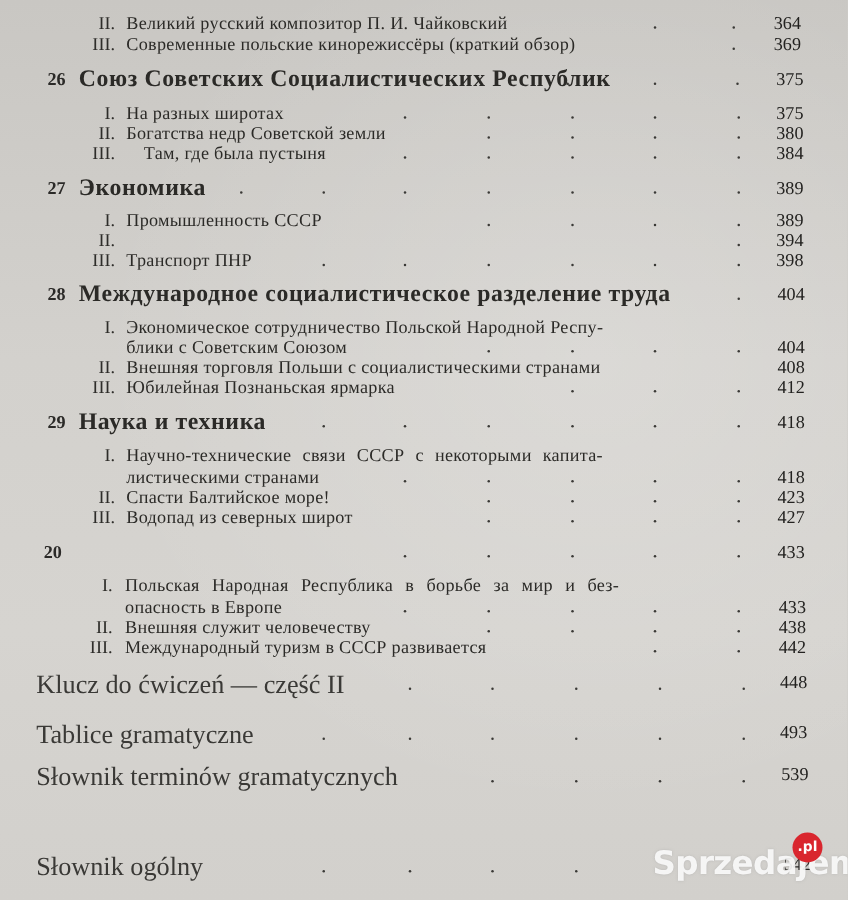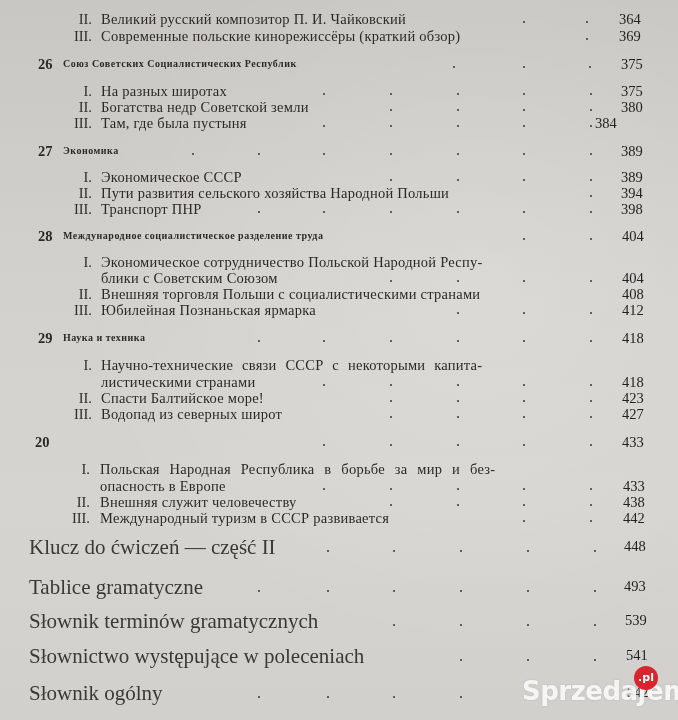--- a/index.html
+++ b/index.html
@@ -20,21 +20,21 @@
     font-family: "Liberation Serif", serif; color: #232220;
   }
   .roman {
     position: absolute; font-size: 14.5px; line-height: 20px; text-align: right;
     width: 40px; font-family: "Liberation Serif", serif; color: #2e2d2a;
   }
   .title {
     position: absolute; font-size: 14.5px; line-height: 20px; white-space: nowrap;
     letter-spacing: 0.25px; font-family: "Liberation Serif", serif; color: #2b2a27;
   }
-  .chapter .title { font-weight: bold; letter-spacing: 0.5px; font-size: 10px; }
+  .chapter .title { font-weight: bold; letter-spacing: 0.5px; font-size: 19px; }
   .chapter .chnum { position: absolute; font-weight: bold; font-size: 14.5px; line-height: 20px; font-family: "Liberation Serif", serif; }
   .dots { position: absolute; top: 0; height: 20px; }
   .dot { position: absolute; top: 12px; width: 2px; height: 2px; background: #3a3936; border-radius: 1px; }
   .big .title { font-size: 21px; line-height: 26px; letter-spacing: 0; color: #3a3936; font-family: "Liberation Serif", serif; }
   .big .num { font-size: 14.5px; }
   .watermark {
     position: absolute; left: 522px; top: 676px;
     font-family: "DejaVu Sans", sans-serif; font-weight: bold; font-size: 26px;
     color: rgba(255,255,255,0.85); letter-spacing: -0.5px;
     text-shadow: 0 0 2px rgba(160,160,160,0.5);
@@ -96,59 +96,58 @@
     <span class="dots">
         <i class="dot" style="left:390px"></i>
         <i class="dot" style="left:457px"></i>
         <i class="dot" style="left:523px"></i>
         <i class="dot" style="left:590px"></i>
       </span>
     <span class="num" style="left:621px">380</span>
   </div>
   <div class="row" style="top:113px">
     <span class="roman" style="left:52px">III.</span>
-    <span class="title" style="left:101px">Там, где была пустыня</span>
-    <span class="dots">
-        <i class="dot" style="left:323px"></i>
-        <i class="dot" style="left:390px"></i>
-        <i class="dot" style="left:457px"></i>
-        <i class="dot" style="left:523px"></i>
-        <i class="dot" style="left:590px"></i>
-      </span>
-    <span class="num" style="left:595px">384</span>
+    <span class="title" style="left:115px">Там, где была пустыня</span>
+    <span class="dots">
+        <i class="dot" style="left:323px"></i>
+        <i class="dot" style="left:390px"></i>
+        <i class="dot" style="left:457px"></i>
+        <i class="dot" style="left:523px"></i>
+        <i class="dot" style="left:590px"></i>
+      </span>
+    <span class="num" style="left:621px">384</span>
   </div>
 
   <div class="row chapter" style="top:141px">
     <span class="chnum" style="left:38px">27</span>
     <span class="title" style="left:63px">Экономика</span>
     <span class="dots">
         <i class="dot" style="left:192px"></i>
         <i class="dot" style="left:258px"></i>
         <i class="dot" style="left:323px"></i>
         <i class="dot" style="left:390px"></i>
         <i class="dot" style="left:457px"></i>
         <i class="dot" style="left:523px"></i>
         <i class="dot" style="left:590px"></i>
       </span>
     <span class="num" style="left:621px">389</span>
   </div>
   <div class="row" style="top:167px">
     <span class="roman" style="left:52px">I.</span>
-    <span class="title" style="left:101px">Экономическое СССР</span>
+    <span class="title" style="left:101px">Промышленность СССР</span>
     <span class="dots">
         <i class="dot" style="left:390px"></i>
         <i class="dot" style="left:457px"></i>
         <i class="dot" style="left:523px"></i>
         <i class="dot" style="left:590px"></i>
       </span>
     <span class="num" style="left:621px">389</span>
   </div>
   <div class="row" style="top:183px">
     <span class="roman" style="left:52px">II.</span>
-    <span class="title" style="left:101px">Пути развития сельского хозяйства Народной Польши</span>
     <span class="dots">
         <i class="dot" style="left:590px"></i>
       </span>
     <span class="num" style="left:621px">394</span>
   </div>
   <div class="row" style="top:199px">
     <span class="roman" style="left:52px">III.</span>
     <span class="title" style="left:101px">Транспорт ПНР</span>
     <span class="dots">
         <i class="dot" style="left:258px"></i>
@@ -324,29 +323,20 @@
   <div class="row big" style="top:608px;height:26px">
     <span class="title" style="left:29px">Słownik terminów gramatycznych</span>
     <span class="dots">
         <i class="dot" style="left:393px;top:16px"></i>
         <i class="dot" style="left:460px;top:16px"></i>
         <i class="dot" style="left:527px;top:16px"></i>
         <i class="dot" style="left:594px;top:16px"></i>
       </span>
     <span class="num" style="left:625px;top:2px">539</span>
   </div>
-  <div class="row big" style="top:643px;height:26px">
-    <span class="title" style="left:29px">Słownictwo występujące w poleceniach</span>
-    <span class="dots">
-        <i class="dot" style="left:460px;top:16px"></i>
-        <i class="dot" style="left:527px;top:16px"></i>
-        <i class="dot" style="left:594px;top:16px"></i>
-      </span>
-    <span class="num" style="left:626px;top:2px">541</span>
-  </div>
   <div class="row big" style="top:680px;height:26px">
     <span class="title" style="left:29px">Słownik ogólny</span>
     <span class="dots">
         <i class="dot" style="left:258px;top:16px"></i>
         <i class="dot" style="left:327px;top:16px"></i>
         <i class="dot" style="left:393px;top:16px"></i>
         <i class="dot" style="left:460px;top:16px"></i>
       </span>
     <span class="num" style="left:627px;top:2px">542</span>
   </div>

